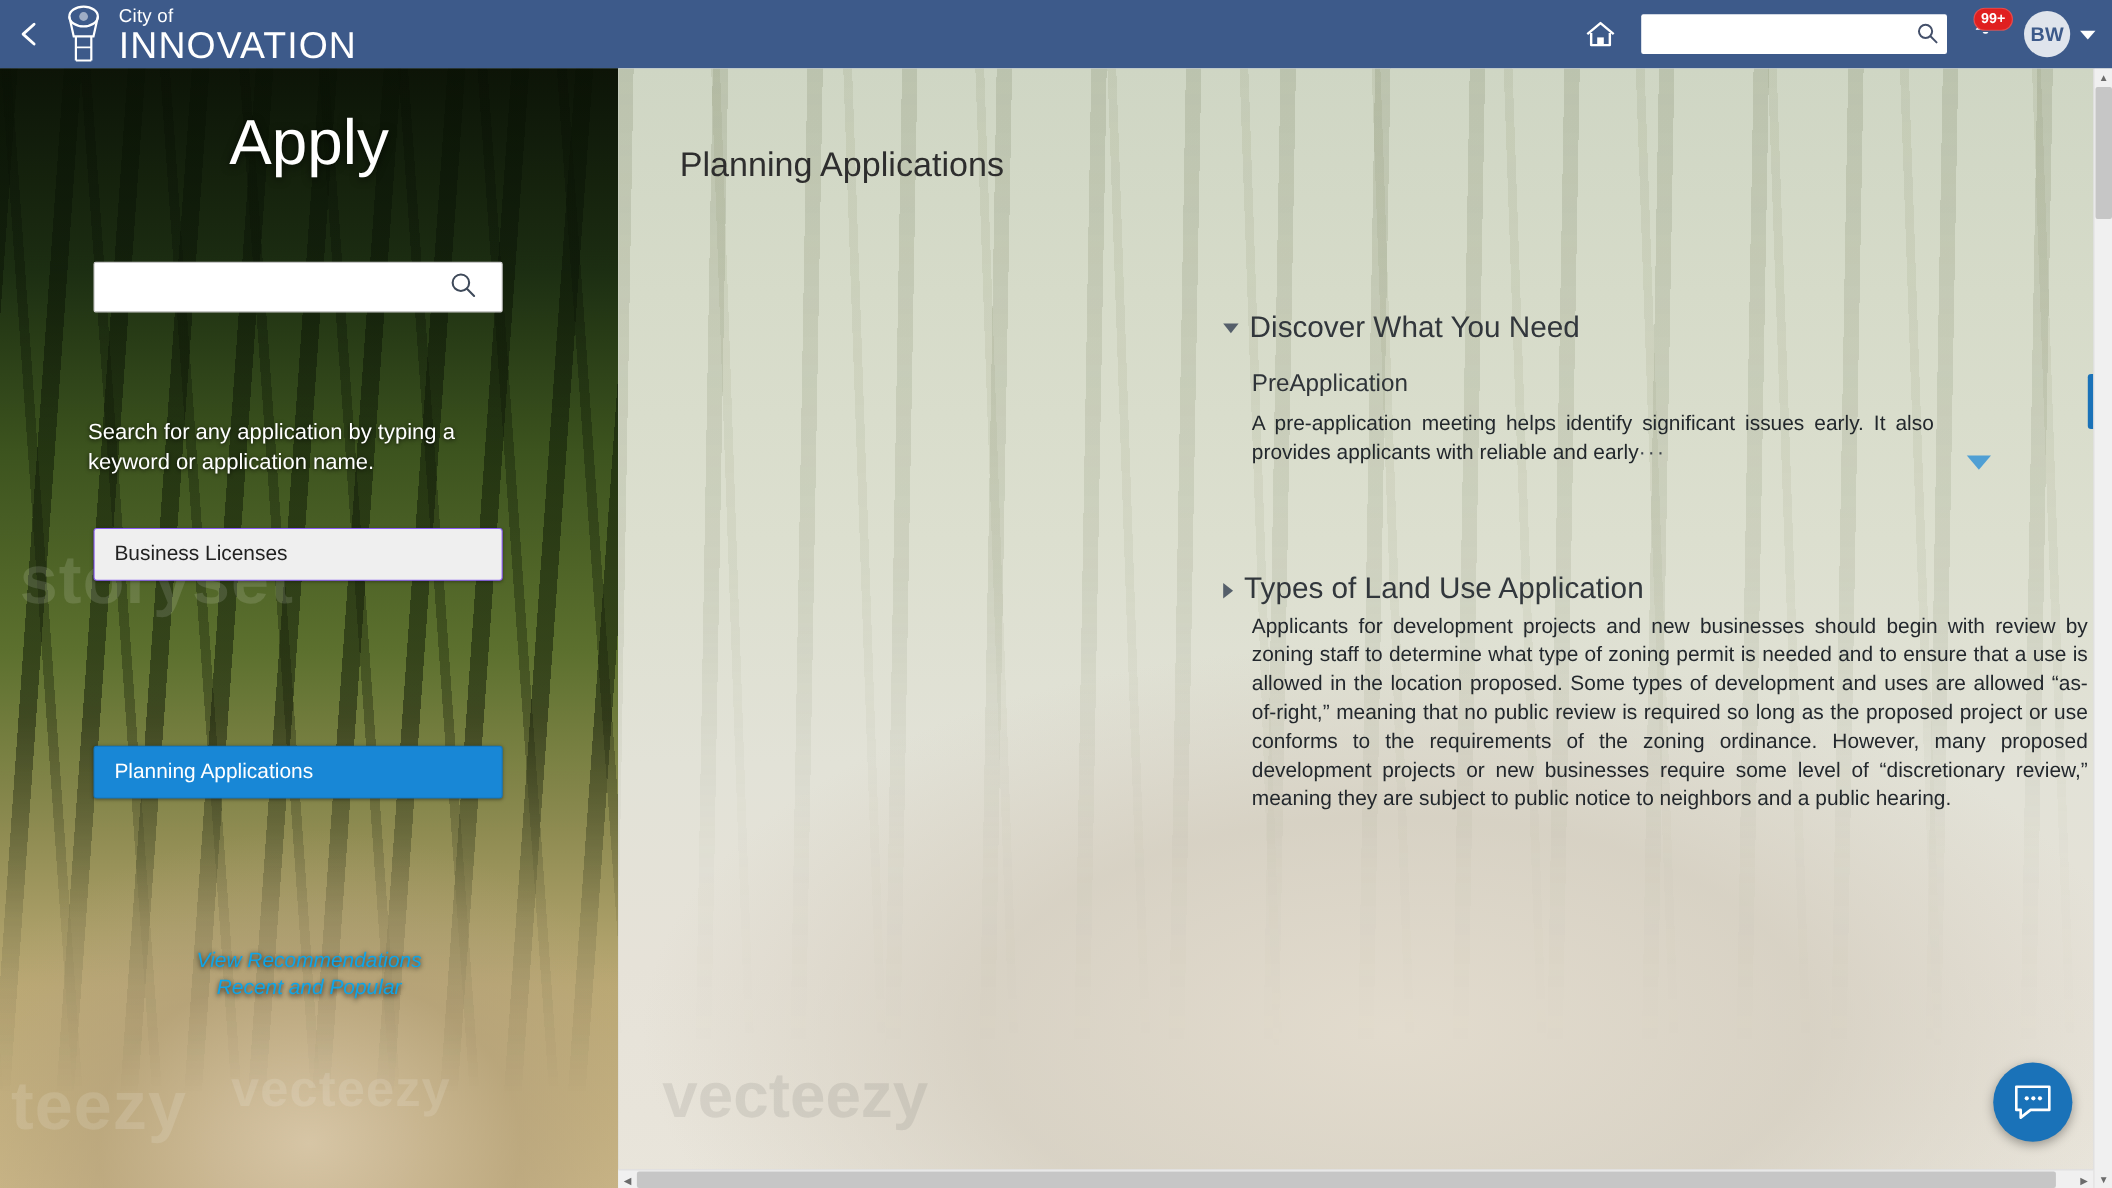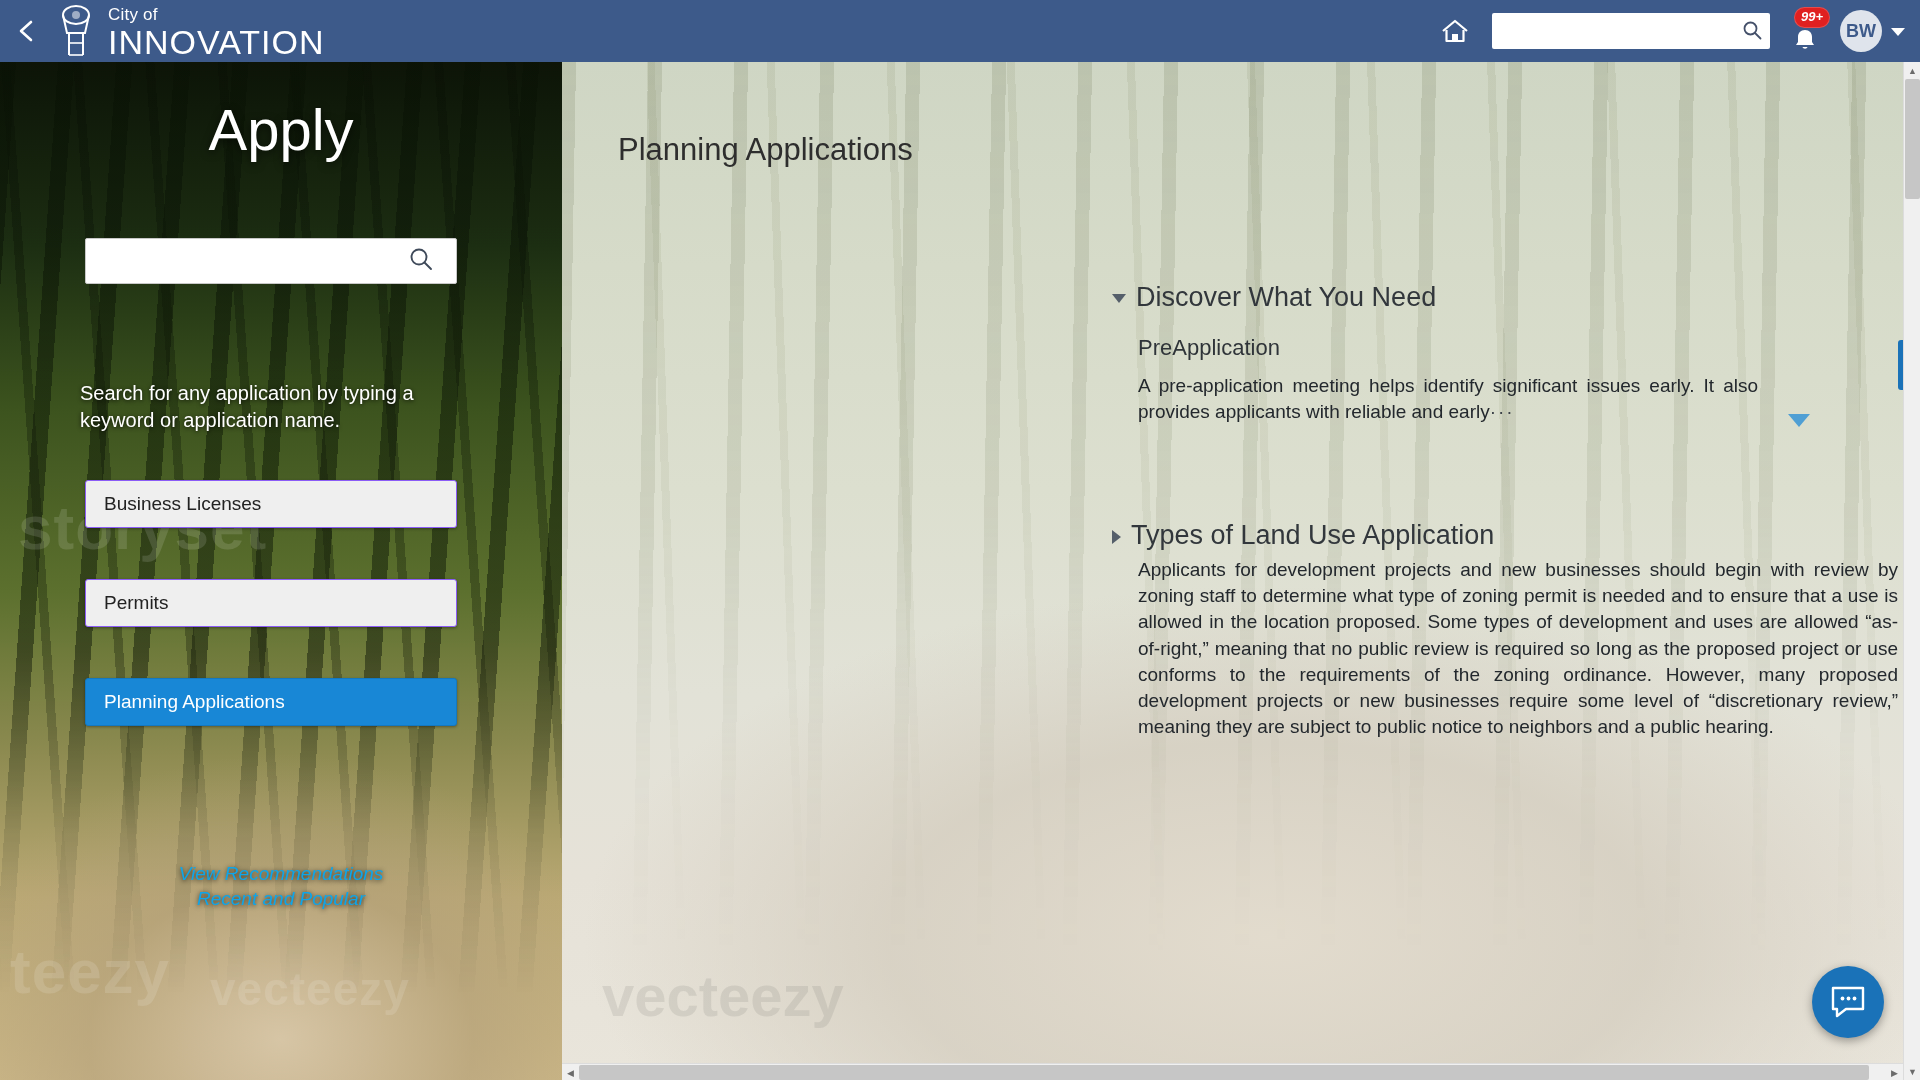--- a/index.html
+++ b/index.html
@@ -88,23 +88,22 @@
     background: transparent;
     font-family: "Liberation Sans", sans-serif;
   }
   .global-search .mag {
     position: absolute; right: 8px; top: 7px;
     color: #5a6b86;
   }
   .bell-wrap {
     position: relative;
     width: 46px; height: 46px;
-    display: flex; align-items: flex-end; justify-content: center;
-    cursor: pointer;
-    font-style: italic;
+    display: flex; align-items: flex-start; justify-content: center;
+    cursor: pointer;
   }
   .badge {
     position: absolute;
     top: -1px; right: -2px;
     background: #e02020;
     color: #fff;
     font-size: 13px;
     font-weight: bold;
     border-radius: 11px;
     padding: 1px 6px 2px 6px;
@@ -165,21 +164,21 @@
   }
   .watermark {
     position: absolute;
     color: rgba(255,255,255,.13);
     font-size: 62px;
     font-weight: bold;
     letter-spacing: 1px;
     user-select: none;
   }
   .wm1 { left: 18px; top: 430px; }
-  .wm2 { left: 10px; top: 874px; }
+  .wm2 { left: 10px; top: 908px; }
   .wm3 { left: 210px; top: 900px; font-size: 46px; }
 
   .apply-title {
     position: absolute;
     top: 34px; left: 0; width: 562px;
     text-align: center;
     color: #ffffff;
     font-size: 58px;
     font-weight: 400;
     text-shadow: 0 2px 8px rgba(0,0,0,.6);
@@ -508,23 +507,20 @@
             <circle cx="11" cy="11" r="7.5" fill="none" stroke="#3f4a5a" stroke-width="1.9"></circle>
             <line x1="16.5" y1="16.5" x2="23" y2="23" stroke="#3f4a5a" stroke-width="1.9" stroke-linecap="round"></line>
           </svg>
         </span>
       </div>
 
       <div class="search-hint">Search for any application by typing a keyword or application name.</div>
 
       <div class="side-btn" id="btn-business">
         <span>Business Licenses</span>
-      </div>
-      <div class="side-btn" id="btn-permits">
-        <span>Permits</span>
       </div>
       <div class="side-btn active" id="btn-planning">
         <span>Planning Applications</span>
       </div>
 
       <div class="recs">
         <div>View Recommendations</div>
         <div>Recent and Popular</div>
       </div>
     </div>

